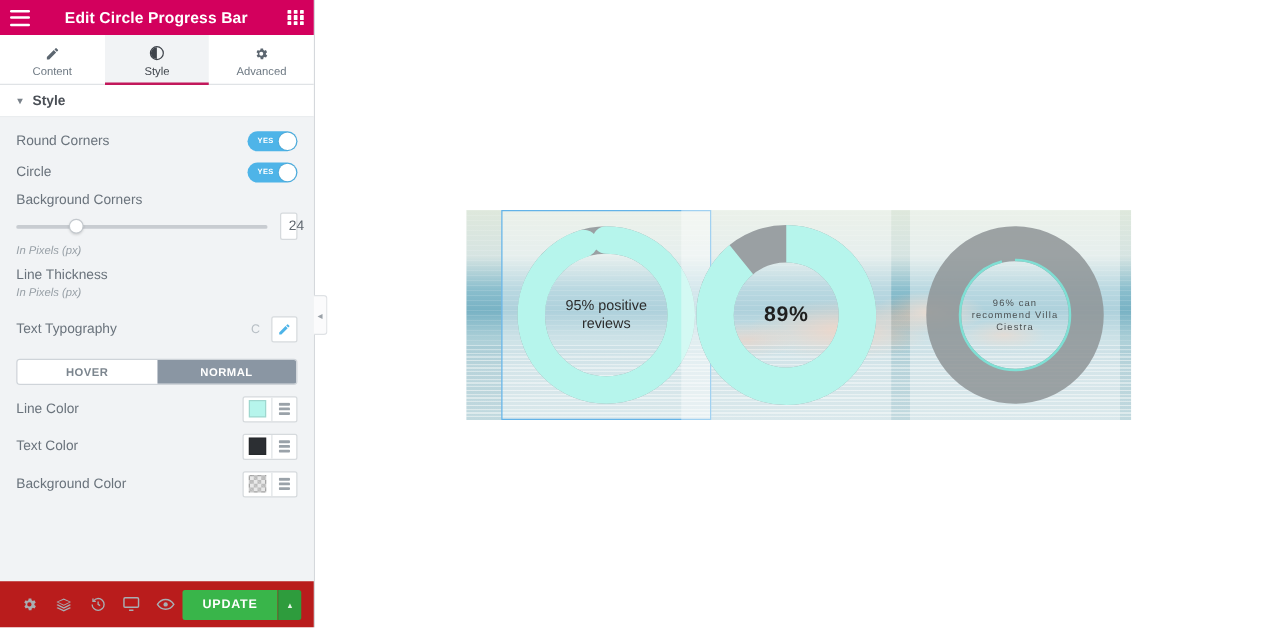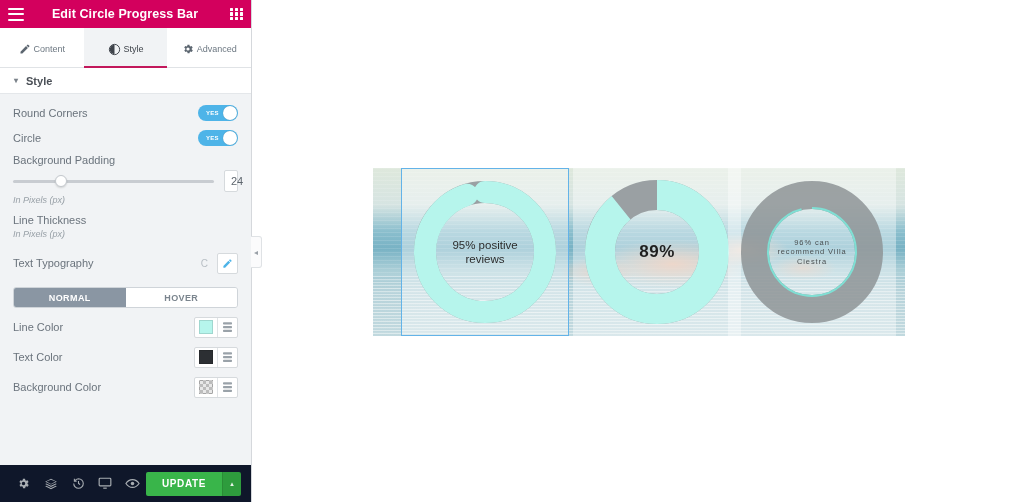--- a/index.html
+++ b/index.html
@@ -26,21 +26,21 @@
   .panel-title {
     flex: 1; text-align: center; font-size: 12.5px; font-weight: bold;
     letter-spacing: .1px; margin-left: -4px;
   }
   .grid-icon { width: 13px; height: 13px; display: grid;
     grid-template-columns: repeat(3,1fr); grid-template-rows: repeat(3,1fr);
     gap: 1.5px; cursor: pointer; }
   .grid-icon i { background: #fff; display: block; border-radius: .5px; }
 
   .tabs { display: flex; background: #fff; border-bottom: 1px solid #e0e3e6; flex: 0 0 40px; }
-  .tab { flex: 1; display: flex; align-items: center;
+  .tab { flex: 1; display: flex; flex-direction: column; align-items: center;
     justify-content: center; gap: 3px; cursor: pointer; position: relative;
     font-size: 9px; color: #6d7882; padding-top: 3px; }
   .tab.active { background: #f1f3f5; color: #3f444b; }
   .tab.active::after { content: ""; position: absolute; left: 0; right: 0; bottom: -1px;
     height: 2.5px; background: #c2185b; }
   .tab-ico { font-size: 12px; line-height: 12px; color: #5c6670; }
   .tab.active .tab-ico { color: #3f444b; }
   svg.ic { display: block; }
 
   .section-head {
@@ -101,21 +101,21 @@
     justify-content: center; cursor: pointer; }
   .swatch b { display: block; width: 14px; height: 14px; border: 1px solid rgba(0,0,0,.12); }
   .checker { background-image:
       linear-gradient(45deg,#bcbcbc 25%,transparent 25%,transparent 75%,#bcbcbc 75%),
       linear-gradient(45deg,#bcbcbc 25%,transparent 25%,transparent 75%,#bcbcbc 75%);
     background-size: 6px 6px; background-position: 0 0,3px 3px; background-color: #e8e8e8; }
   .pal-btn { width: 20px; height: 19px; border-left: 1px solid #e0e3e6;
     display: flex; align-items: center; justify-content: center; cursor: pointer; }
 
   
-  .panel-footer { height: 37px; background: #0f172a; display: flex; align-items: center;
+  .panel-footer { height: 37px; background: #b91c1c; display: flex; align-items: center;
     padding: 0 10px; gap: 0; flex: 0 0 37px; }
   .foot-ico { width: 33px; height: 37px; display: flex; align-items: center;
     justify-content: center; cursor: pointer; color: #a9aeb3; }
   .update-wrap { margin-left: auto; display: flex; height: 24px; }
   .update-btn { background: #39b54a; color: #fff; font-size: 10px; font-weight: bold;
     letter-spacing: .6px; padding: 0 16px; display: flex; align-items: center;
     cursor: pointer; border-radius: 2px 0 0 2px; }
   .update-caret { background: #2e9c3d; width: 19px; display: flex; align-items: center;
     justify-content: center; color: #e8f5e9; font-size: 7px; cursor: pointer;
     border-radius: 0 2px 2px 0; border-left: 1px solid #2a8c36; }
@@ -148,21 +148,21 @@
   }
   .photo::before { content: ""; position: absolute; left: 0; right: 0; top: 108px; bottom: 0;
     background: repeating-linear-gradient(to bottom,
       rgba(255,255,255,.30) 0 1px, rgba(140,185,200,.22) 1px 3px);
     z-index: 1; }
 
   .widget { position: absolute; top: 0; height: 168px; width: 168px;
     background: rgba(255,255,255,.40); display: flex; align-items: center;
     justify-content: center; z-index: 2; }
   .w1 { left: 28px; }
-  .w2 { left: 200px; }
+  .w2 { left: 172px; }
   .w3 { left: 355px; }
   .w1 { outline: 1px solid #63b3e8; outline-offset: -1px; }
 
   .circ { position: relative; width: 144px; height: 144px; }
   .circ svg { position: absolute; inset: 0; transform: rotate(-90deg); }
   .circ .caption { position: absolute; inset: 0; display: flex; align-items: center;
     justify-content: center; text-align: center; line-height: 1.22;
     padding: 0 30px; }
   .cap1 { font-size: 11.5px; color: #2c2c2c; }
   .cap2 { font-size: 17px; font-weight: bold; color: #1f1f1f; letter-spacing: .5px; }
@@ -239,21 +239,21 @@
       </div>
 
       <div class="row">
         <span class="lbl">Circle</span>
         <div class="toggle">
           <span class="txt">YES</span>
           <span class="knob"></span>
         </div>
       </div>
 
-      <div class="ctl-label">Background Padding</div>
+      <div class="ctl-label">Background Corners</div>
       <div class="slider-row">
         <div class="track">
           <div class="bar"></div>
           <div class="knob" id="kn-pad" style="left: 24%;"></div>
         </div>
         <div class="numbox">24</div>
       </div>
       <div class="hint">In Pixels (px)</div>
 
       <div class="ctl-label">Line Thickness</div>
@@ -265,22 +265,22 @@
           <span class="reset-c">C</span>
           <span class="pencil-btn">
             <svg class="ic" width="11" height="11" viewBox="0 0 24 24" fill="#4eb4e8">
                 <path d="M3 17.25V21h3.75L17.8 9.94l-3.75-3.75L3 17.25zM20.7 7.04a1 1 0 000-1.41l-2.34-2.34a1 1 0 00-1.41 0l-1.83 1.83 3.75 3.75 1.83-1.83z"></path>
               </svg>
           </span>
         </div>
       </div>
 
       <div class="state-tabs">
+        <div class="state-tab">HOVER</div>
         <div class="state-tab active">NORMAL</div>
-        <div class="state-tab">HOVER</div>
       </div>
 
       <div class="color-row">
         <span class="lbl">Line Color</span>
         <div class="swatch-group">
           <span class="swatch">
               <b id="sw-line" style="background: rgb(182, 245, 236);"></b>
             </span>
           <span class="pal-btn">
             <svg class="ic" width="9" height="11" viewBox="0 0 12 14" fill="#9aa2a9">

